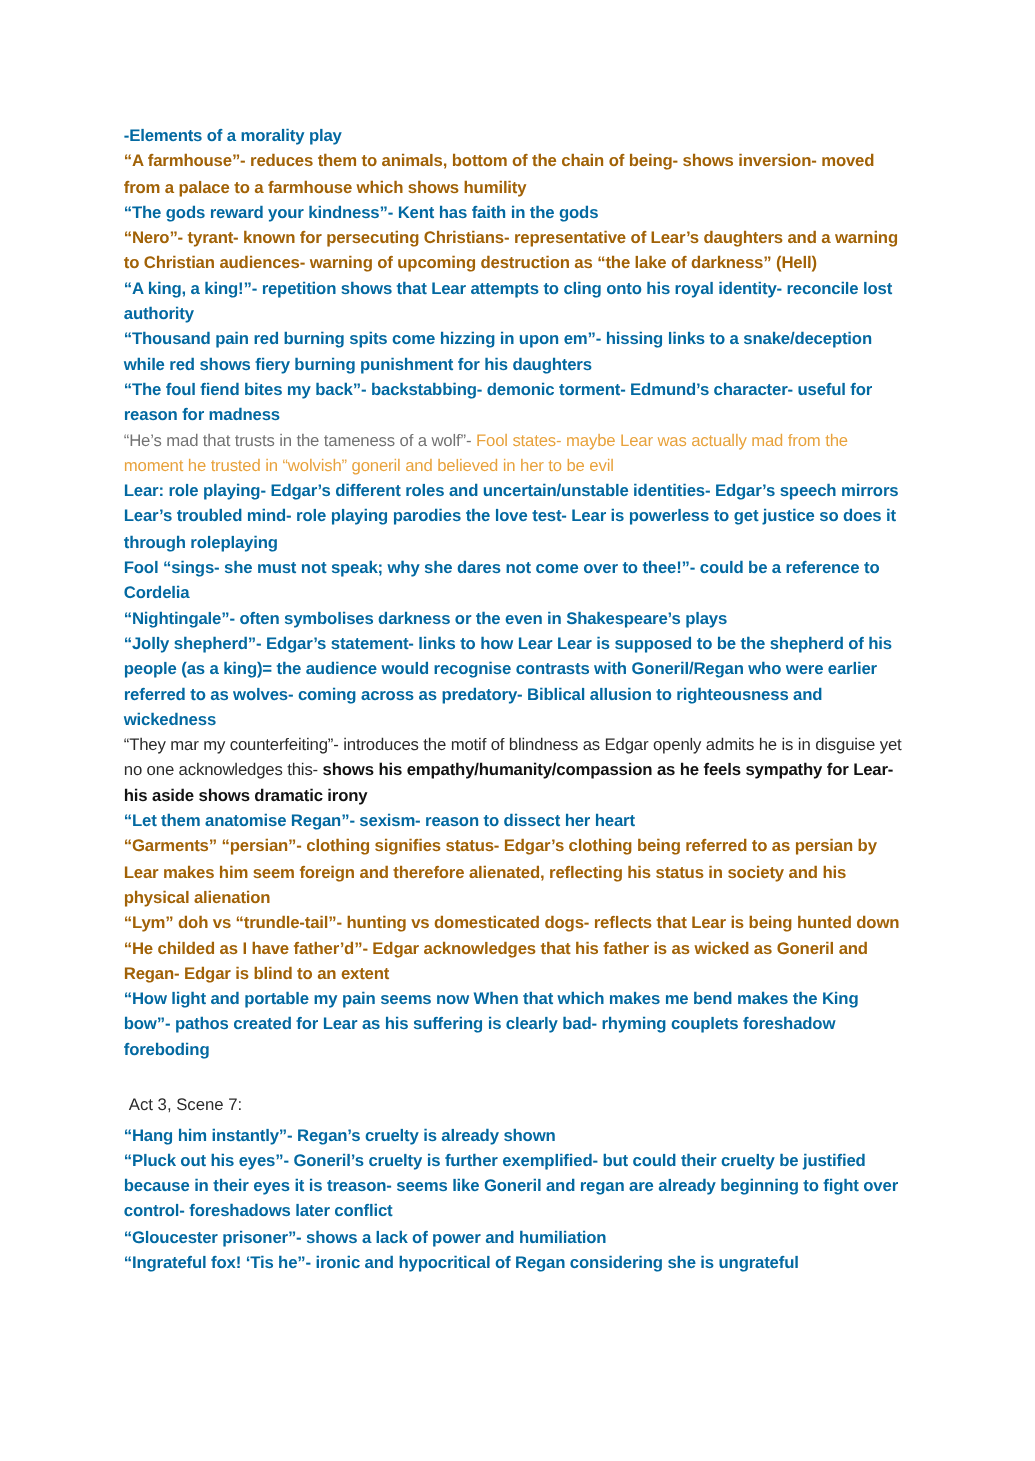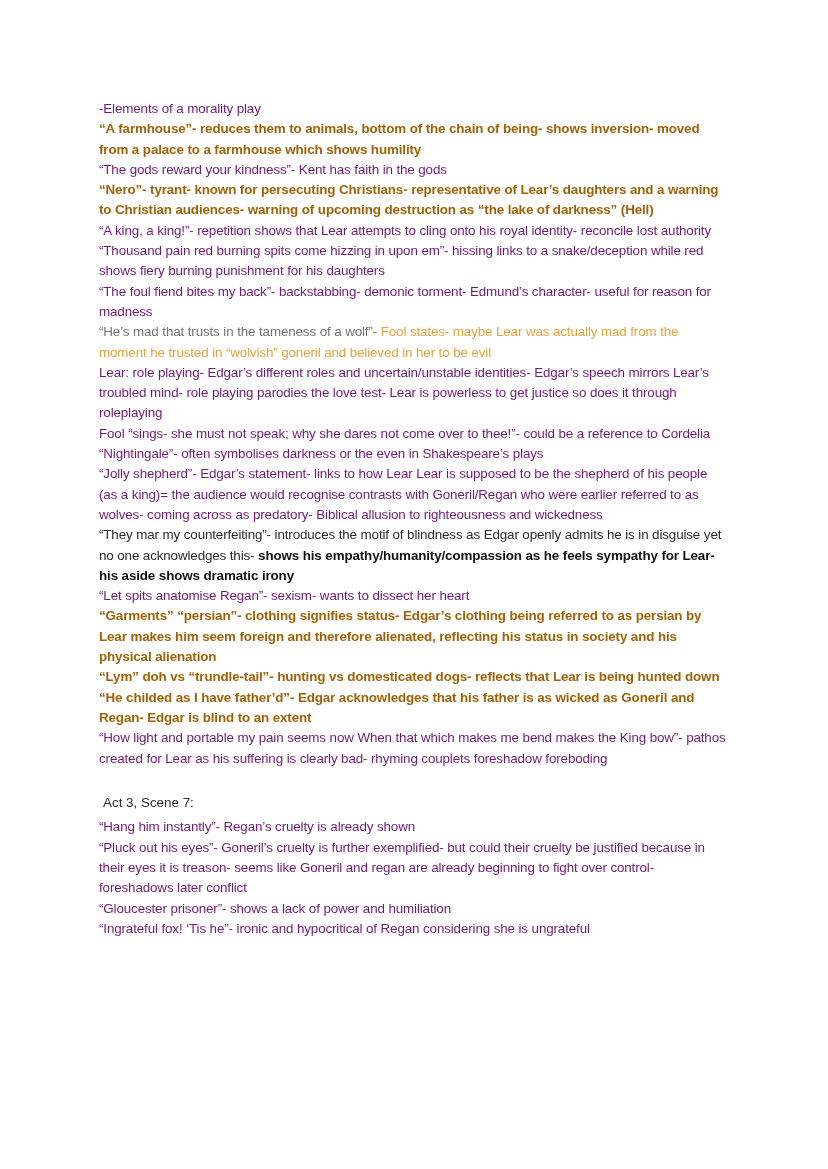--- a/index.html
+++ b/index.html
@@ -29,22 +29,22 @@
   }
   .note-line {
     font-size: 13.4px;
     line-height: 20.3px;
     letter-spacing: -0.01em;
     text-align: left;
     margin: 0;
     word-spacing: 0.005em;
   }
   .note-line.regular {
-    font-weight: 400;
-    color: #701a75;
+    font-weight: 700;
+    color: #0369a1;
   }
   .note-line.bold {
     font-weight: 700;
     color: #a16207;
   }
   .note-line.mixed {
     font-weight: 400;
     color: #2b2b2b;
   }
   .note-line.mixed .bold-run {
@@ -87,21 +87,21 @@
 
     <p class="note-line highlight"><span class="lead-run">“He’s mad that trusts in the tameness of a wolf”- </span><span class="accent-run">Fool states- maybe Lear was actually mad from the moment he trusted in “wolvish” goneril and believed in her to be evil</span></p>
 
     <p class="note-line regular">Lear: role playing- Edgar’s different roles and uncertain/unstable identities- Edgar’s speech mirrors Lear’s troubled mind- role playing parodies the love test- Lear is powerless to get justice so does it through roleplaying</p>
     <p class="note-line regular">Fool “sings- she must not speak; why she dares not come over to thee!”- could be a reference to Cordelia</p>
     <p class="note-line regular">“Nightingale”- often symbolises darkness or the even in Shakespeare’s plays</p>
     <p class="note-line regular">“Jolly shepherd”- Edgar’s statement- links to how Lear Lear is supposed to be the shepherd of his people (as a king)= the audience would recognise contrasts with Goneril/Regan who were earlier referred to as wolves- coming across as predatory- Biblical allusion to righteousness and wickedness</p>
 
     <p class="note-line mixed"><span>“They mar my counterfeiting”- introduces the motif of blindness as Edgar openly admits he is in disguise yet no one acknowledges this- </span><span class="bold-run">shows his empathy/humanity/compassion as he feels sympathy for Lear- his aside shows dramatic irony</span></p>
 
-    <p class="note-line regular">“Let spits anatomise Regan”- sexism- wants to dissect her heart</p>
+    <p class="note-line regular">“Let them anatomise Regan”- sexism- reason to dissect her heart</p>
     <p class="note-line bold">“Garments” “persian”- clothing signifies status- Edgar’s clothing being referred to as persian by Lear makes him seem foreign and therefore alienated, reflecting his status in society and his physical alienation</p>
     <p class="note-line bold">“Lym” doh vs “trundle-tail”- hunting vs domesticated dogs- reflects that Lear is being hunted down</p>
     <p class="note-line bold">“He childed as I have father’d”- Edgar acknowledges that his father is as wicked as Goneril and Regan- Edgar is blind to an extent</p>
     <p class="note-line regular">“How light and portable my pain seems now When that which makes me bend makes the King bow”- pathos created for Lear as his suffering is clearly bad- rhyming couplets foreshadow foreboding</p>
 
     <div class="spacer-line"></div>
 
     <p class="section-heading">Act 3, Scene 7:</p>
     <p class="note-line regular">“Hang him instantly”- Regan’s cruelty is already shown</p>
     <p class="note-line regular">“Pluck out his eyes”- Goneril’s cruelty is further exemplified- but could their cruelty be justified because in their eyes it is treason- seems like Goneril and regan are already beginning to fight over control- foreshadows later conflict</p>

